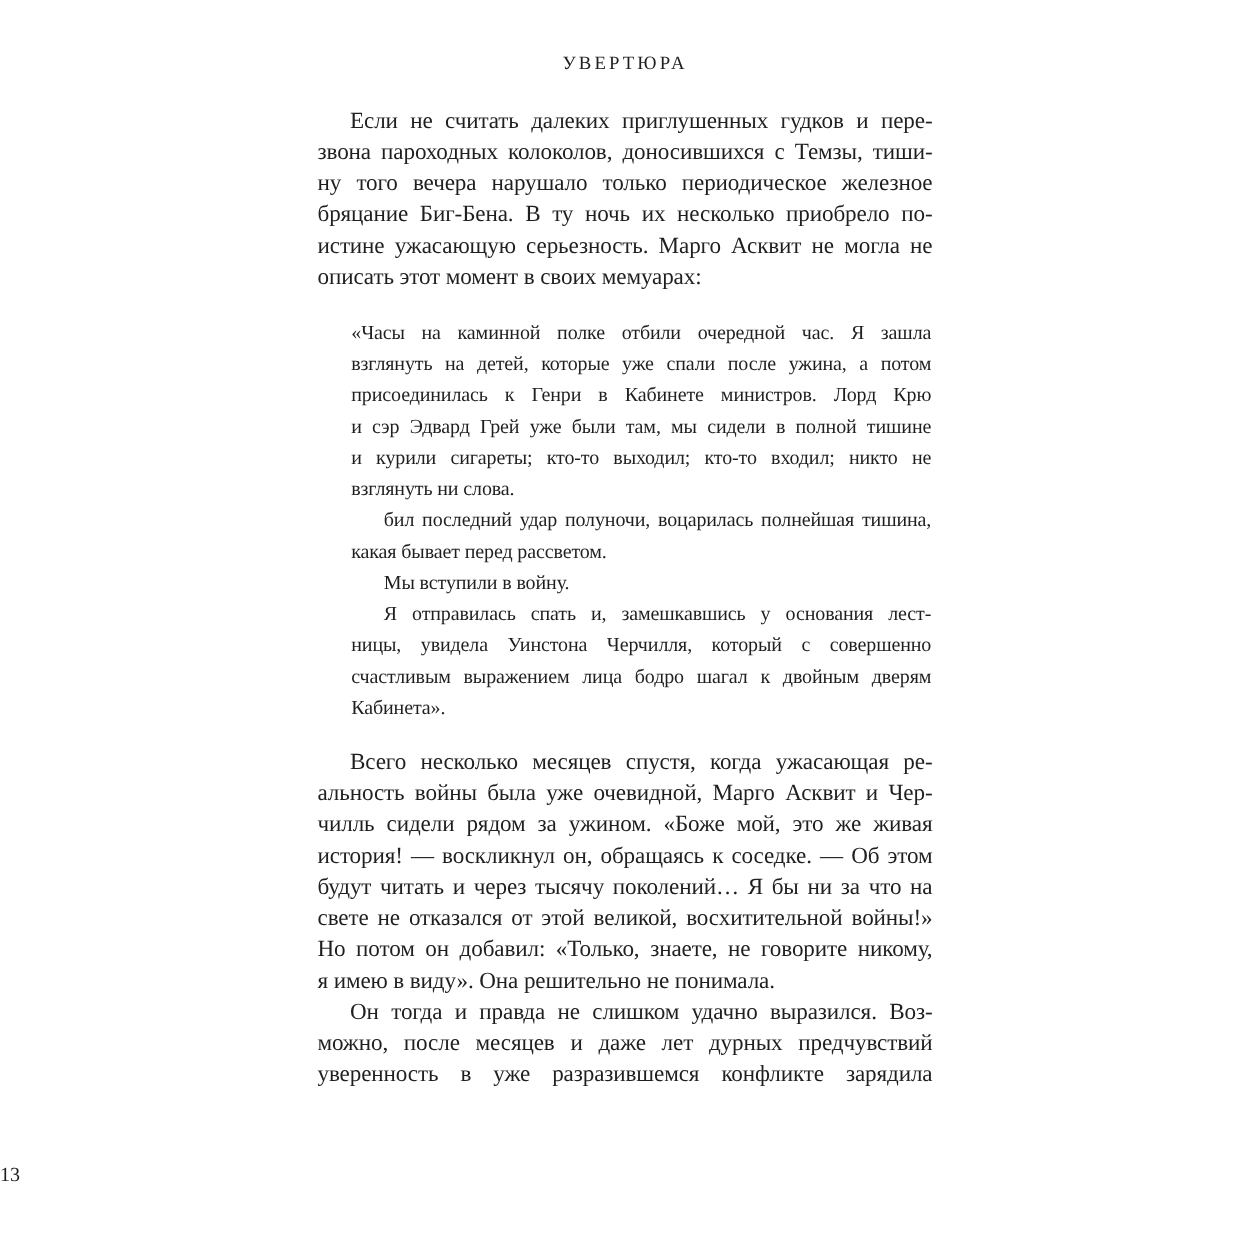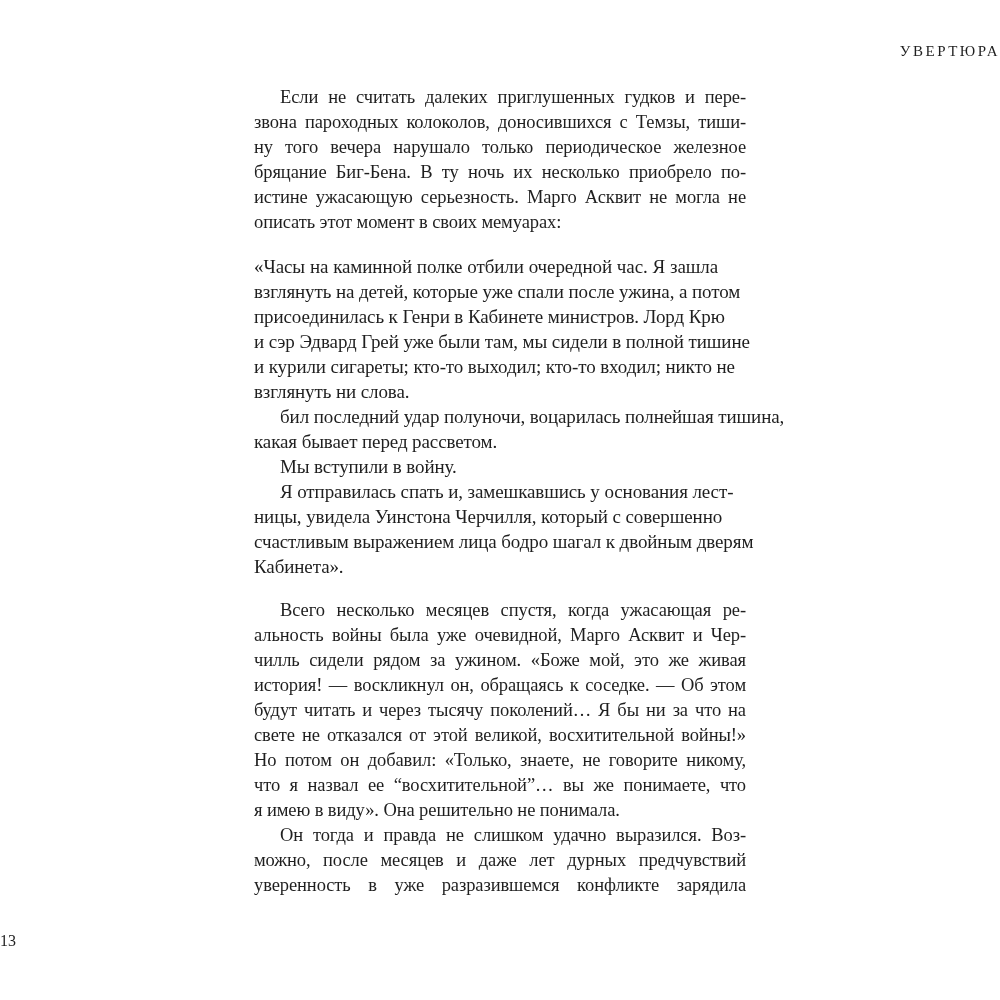--- a/index.html
+++ b/index.html
@@ -16,21 +16,21 @@
   .page {
     position: relative;
     width: 1000px; height: 1000px;
     overflow: hidden;
     background: var(--paper, #ffffff);
   }
   .chapter-header {
     position: absolute;
     top: 43px; left: 0;
     width: 1000px;
-    text-align: right;
+    text-align: center;
     font-size: 15px;
     letter-spacing: 2.5px;
     color: var(--ink);
   }
   .text-column {
     position: absolute;
     top: 85px;
     left: 254px;
     width: 492px;
     font-size: 18.5px;
@@ -43,22 +43,23 @@
     text-align-last: justify;
     white-space: nowrap;
   }
   .paragraph .line.last {
     text-align-last: left;
   }
   .paragraph.indent .line:first-child {
     text-indent: 26px;
   }
   .paragraph.quote {
+    margin-left: 27px;
     width: 464px;
-    font-size: 19px;
+    font-size: 16px;
   }
   
   .paragraph.body + .paragraph.quote { margin-top: 19px; }
   .paragraph.quote + .paragraph.body { margin-top: 19px; }
   .page-footer {
     position: absolute;
     top: 932px; left: 0;
     width: 1000px;
     text-align: left;
     font-size: 16px;
@@ -102,21 +103,20 @@
         <div class="line last">Кабинета».</div>
       </div>
       <div class="paragraph body indent">
         <div class="line">Всего несколько месяцев спустя, когда ужасающая ре-</div>
         <div class="line">альность войны была уже очевидной, Марго Асквит и Чер-</div>
         <div class="line">чилль сидели рядом за ужином. «Боже мой, это же живая</div>
         <div class="line">история! — воскликнул он, обращаясь к соседке. — Об этом</div>
         <div class="line">будут читать и через тысячу поколений… Я бы ни за что на</div>
         <div class="line">свете не отказался от этой великой, восхитительной войны!»</div>
         <div class="line">Но потом он добавил: «Только, знаете, не говорите никому,</div>
-        <div class="line">что я назвал ее “восхитительной”… вы же понимаете, что</div>
         <div class="line last">я имею в виду». Она решительно не понимала.</div>
       </div>
       <div class="paragraph body indent">
         <div class="line">Он тогда и правда не слишком удачно выразился. Воз-</div>
         <div class="line">можно, после месяцев и даже лет дурных предчувствий</div>
         <div class="line">уверенность в уже разразившемся конфликте зарядила</div>
       </div>
     </div>
 
   <div class="page-footer">13</div>

